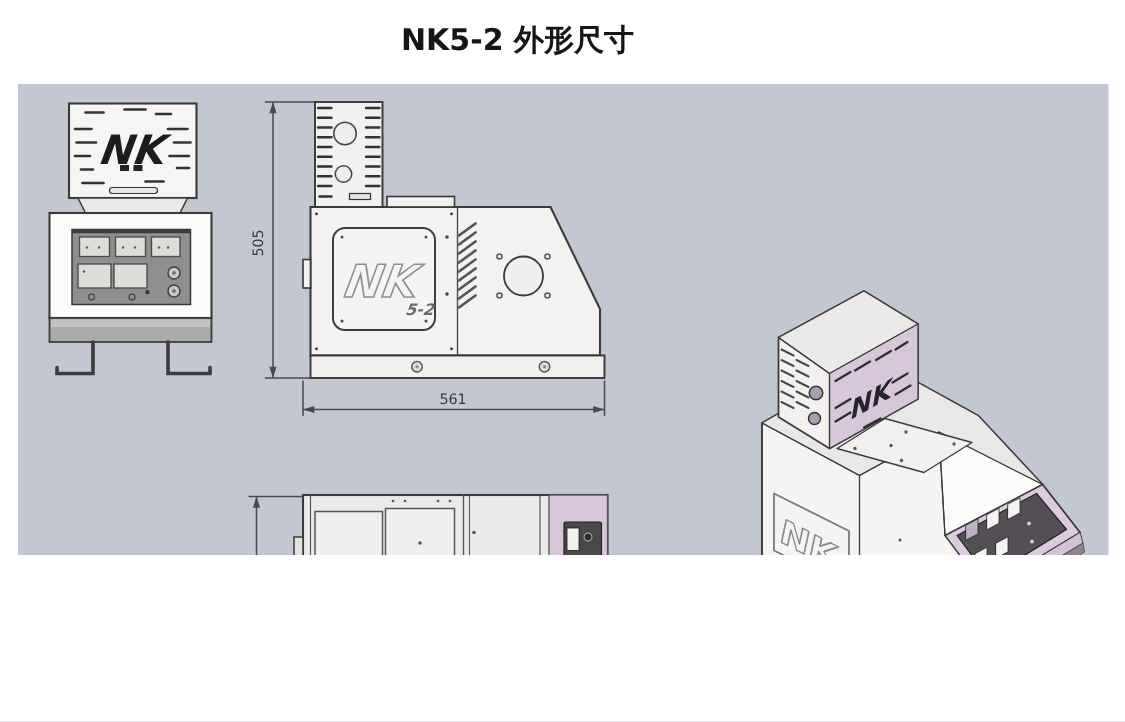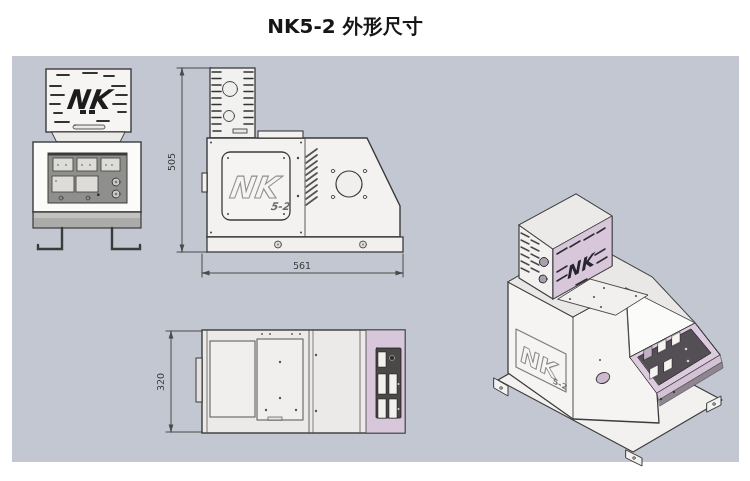--- a/index.html
+++ b/index.html
@@ -1,16 +1,16 @@
 <!DOCTYPE html>
 <html><head>
 <meta charset="utf-8">
 <style>
   html,body{margin:0;padding:0;background:#ffffff;}
-  .page{width:750px;height:481px;position:relative;background:#ffffff;
+  .page{width:750px;height:370px;position:relative;background:#ffffff;
         font-family:"DejaVu Sans","Liberation Sans",sans-serif;}
   svg{display:block;}
   text{font-family:"DejaVu Sans","Liberation Sans",sans-serif;}
 </style>
 </head>
 <body>
 
 <div class="page">
 <svg width="750" height="481" viewBox="0 0 750 481">
 

